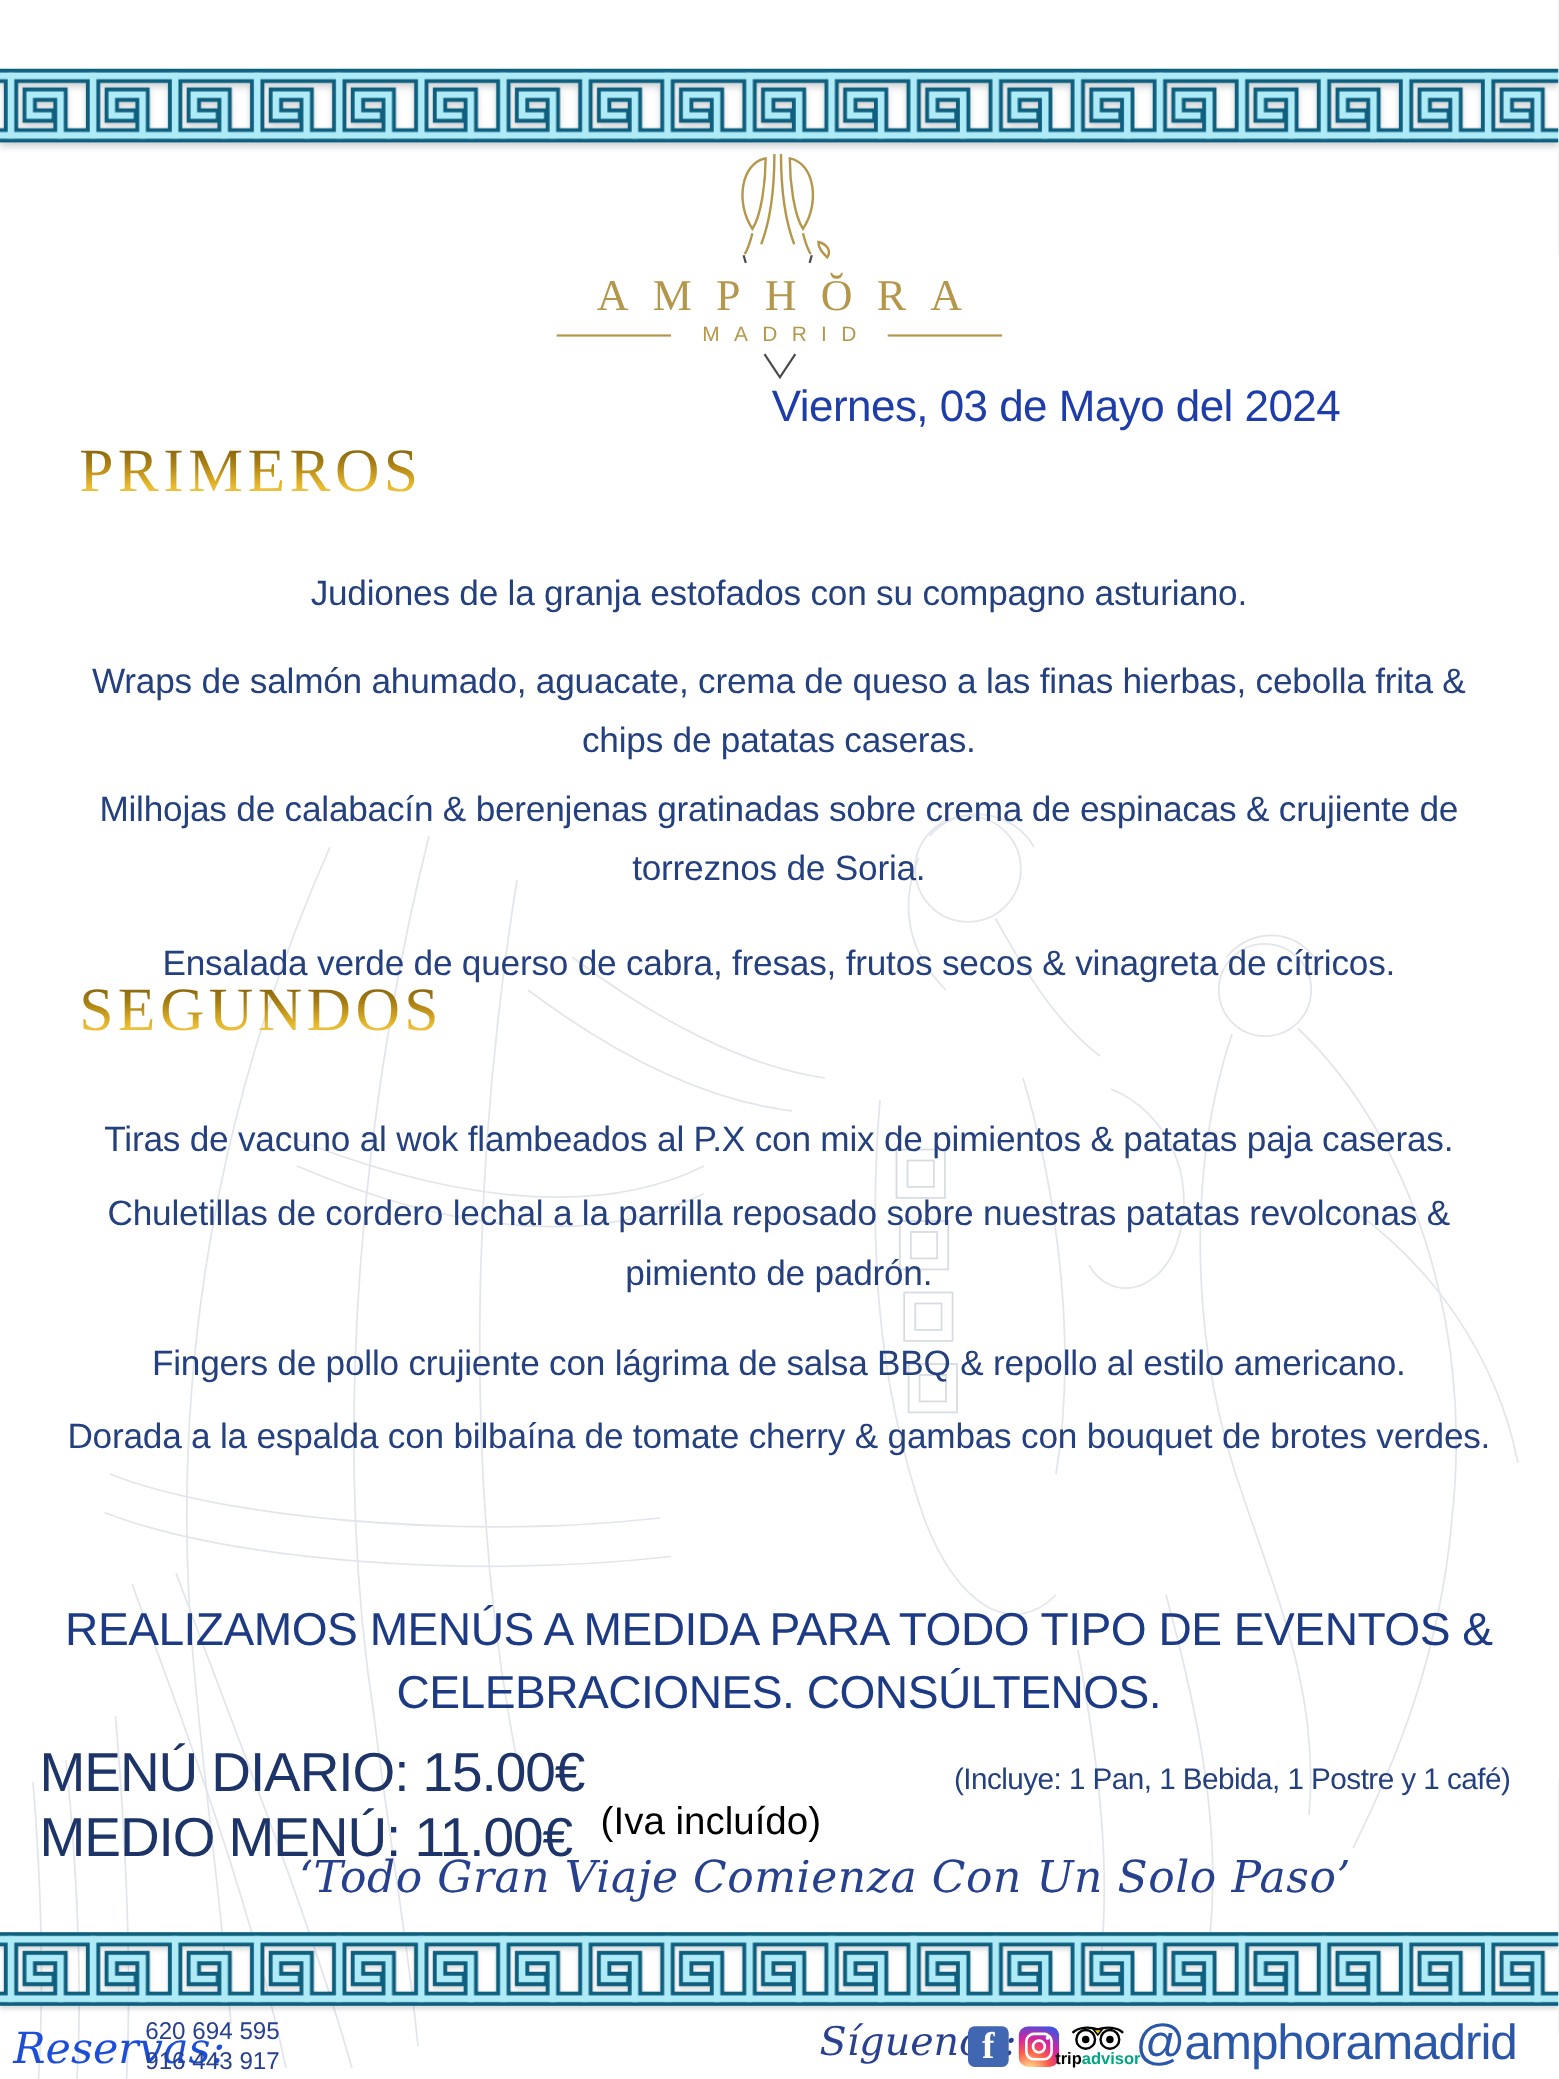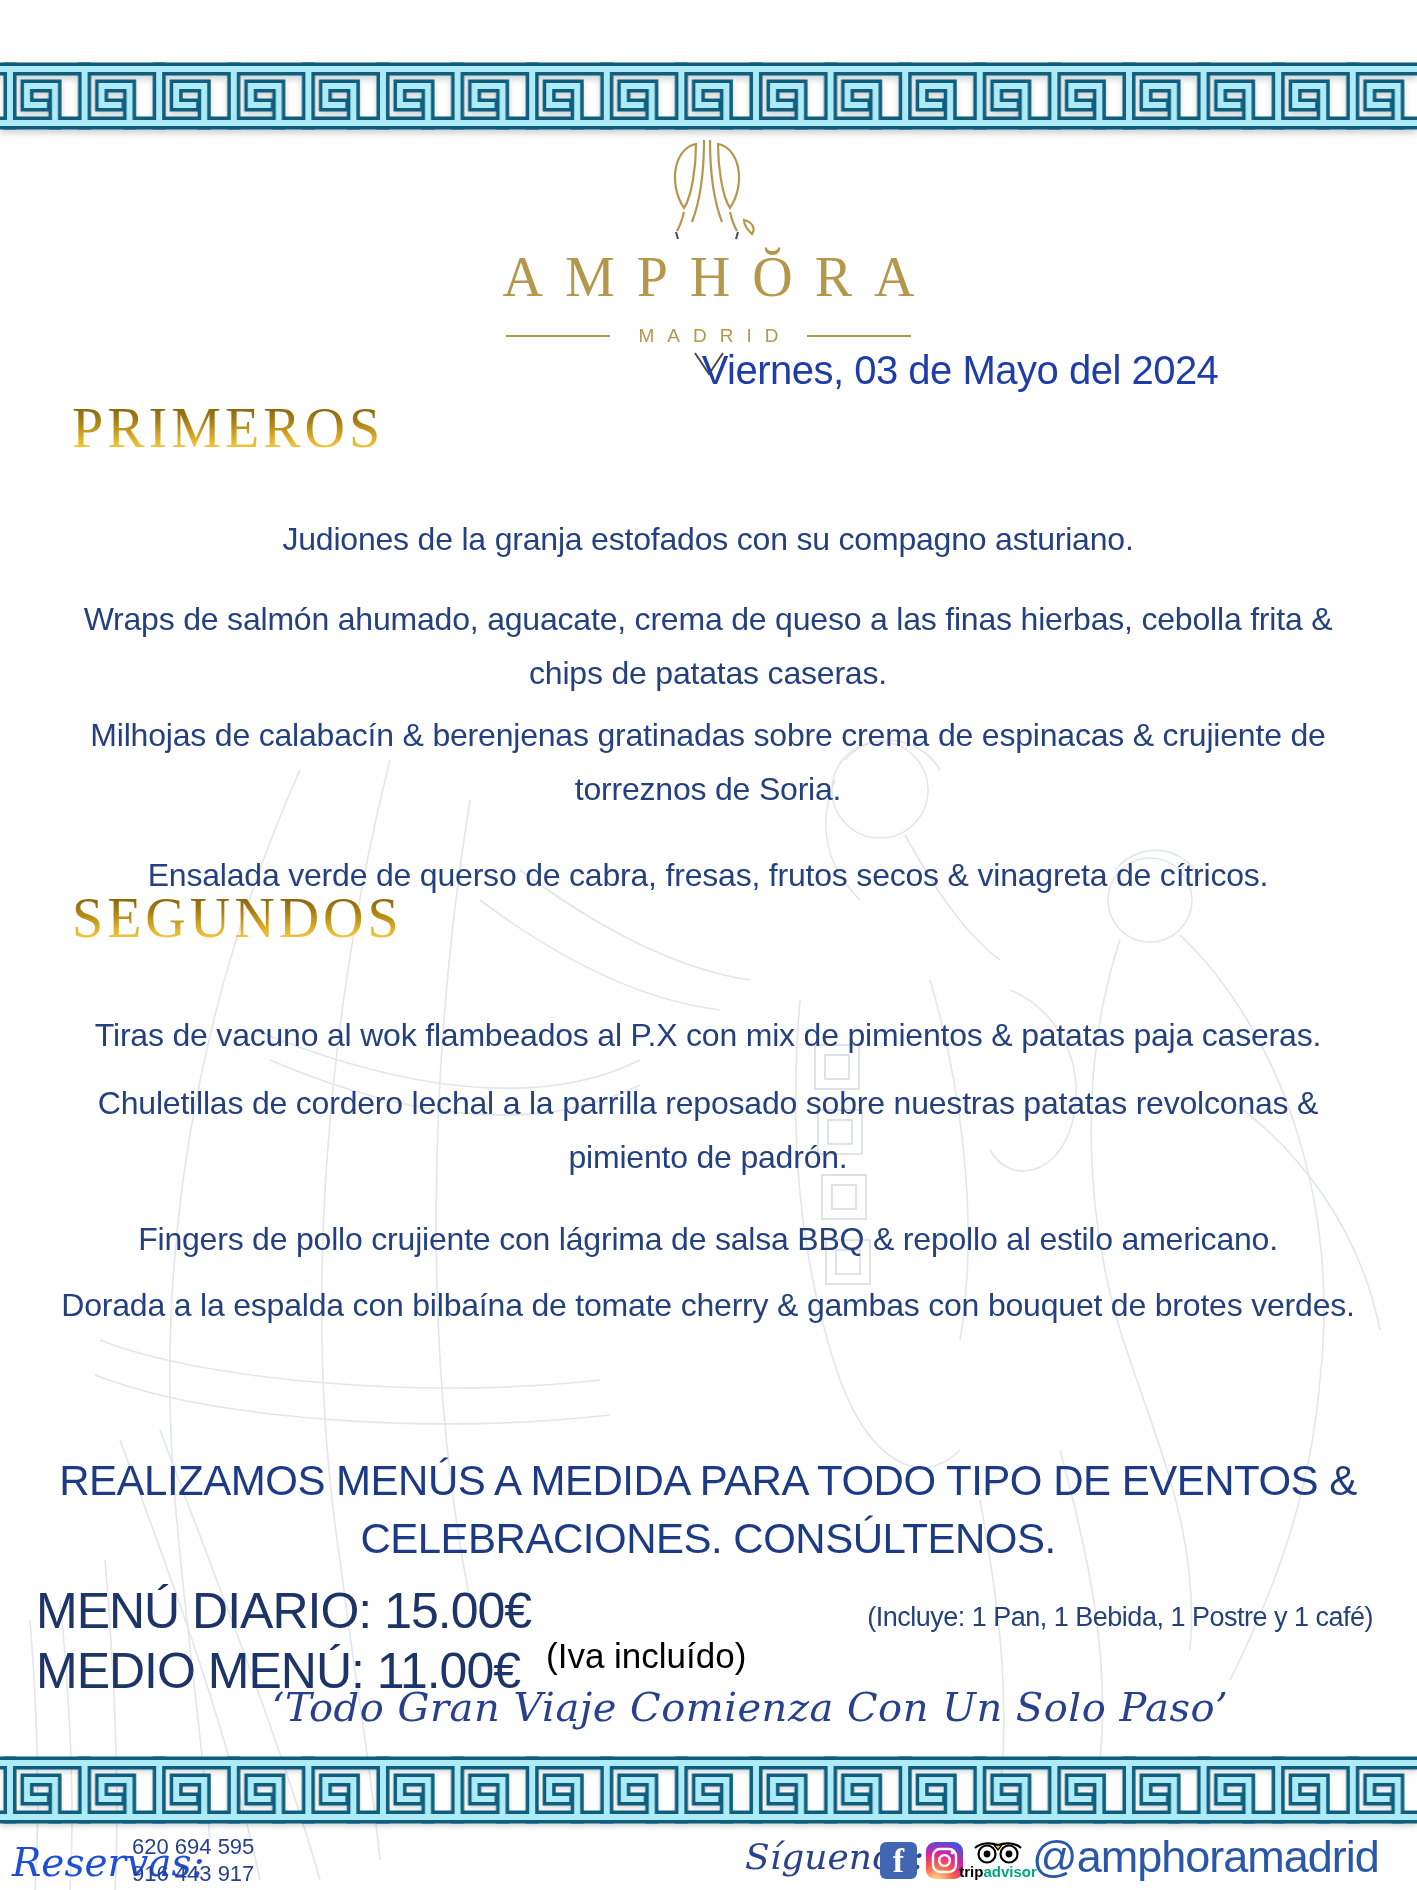--- a/index.html
+++ b/index.html
@@ -11,24 +11,24 @@
   
   .gk-border{position:absolute;left:0;width:1417px;height:76px;}
   .gk-top{top:58px;filter:drop-shadow(0 4px 3px rgba(40,60,70,.22));}
   .gk-bottom{top:1752px;filter:drop-shadow(0 3px 2px rgba(40,60,70,.18));}
   
   .watermark{position:absolute;left:0;top:0;width:1417px;height:1890px;pointer-events:none;}
   
   .logo{position:absolute;left:0;top:136px;width:1417px;text-align:center;color:#b5974b;}
   .logo-vase{display:block;margin:0 auto;}
   .logo-name{
-    font-family:"Liberation Serif",serif;font-size:56px;letter-spacing:22px;
+    font-family:"Liberation Serif",serif;font-size:40px;letter-spacing:22px;
     color:#b5974b;margin-top:2px;padding-left:22px;line-height:1.05;
   }
-  .logo-sub{display:flex;align-items:center;justify-content:center;gap:16px;margin-top:18px;}
+  .logo-sub{display:flex;align-items:center;justify-content:center;gap:16px;margin-top:4px;}
   .logo-rule{width:104px;height:2px;background:#b5974b;}
   .logo-city{font-size:19px;letter-spacing:13px;padding-left:13px;color:#b5974b;}
   .logo-foot{margin-top:4px;}
   
   .date{
     position:absolute;left:660px;top:348px;width:600px;text-align:center;
     font-size:40px;color:#1e3da8;letter-spacing:-0.5px;
   }
   
   .section-title{

